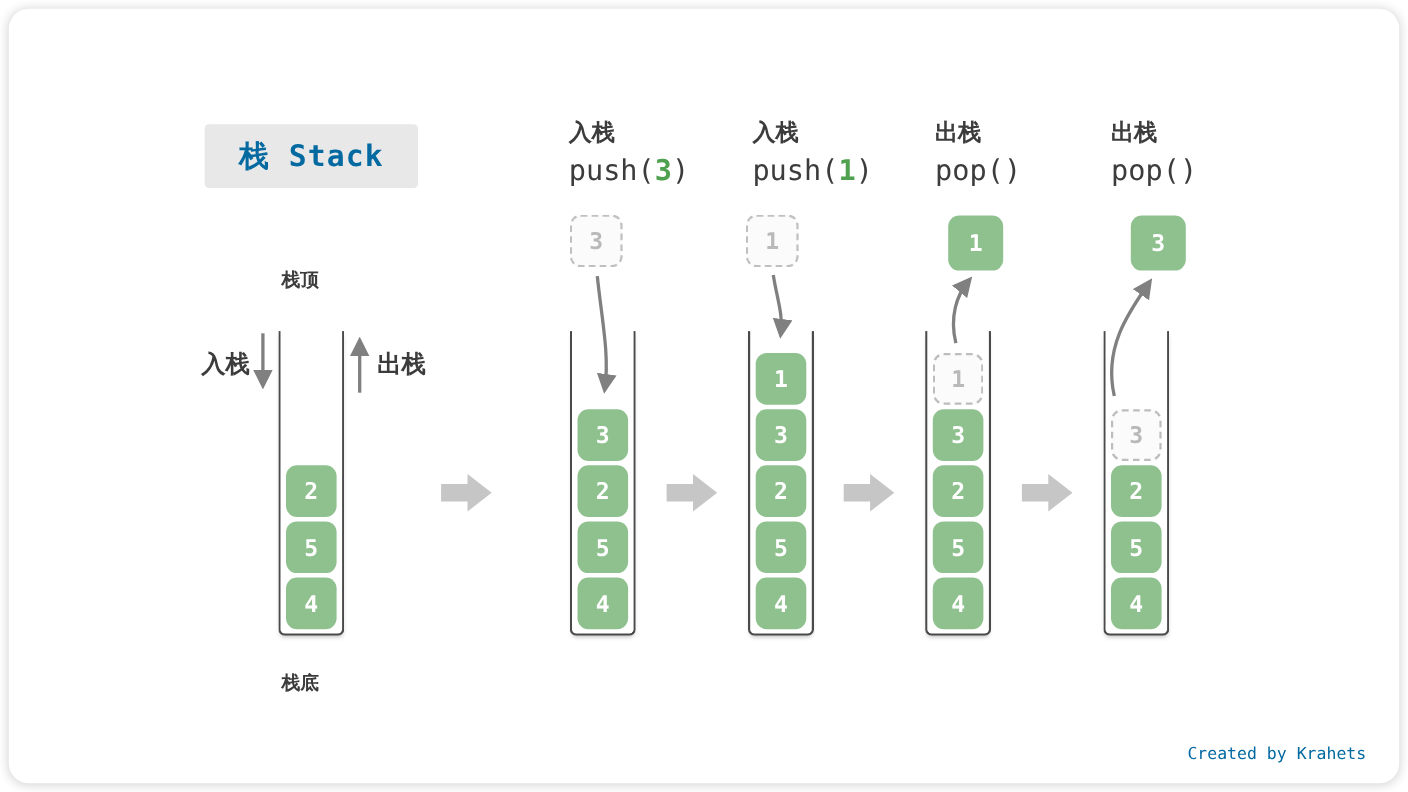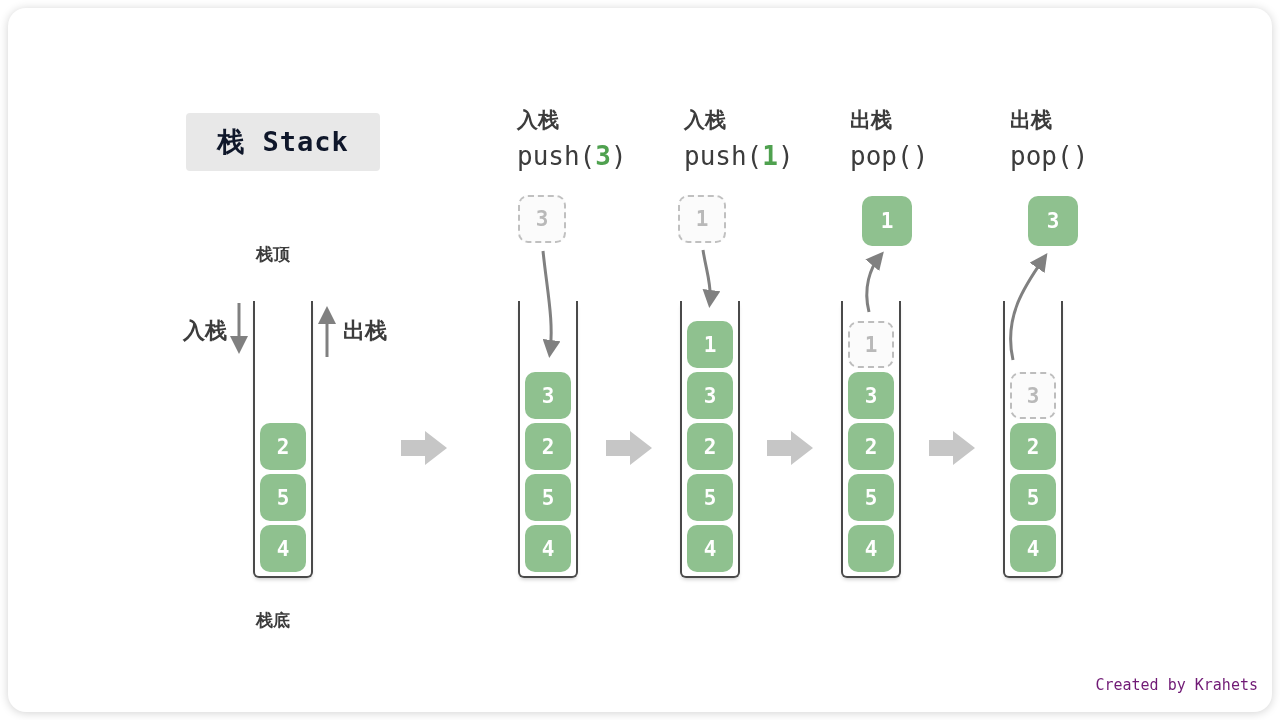--- a/index.html
+++ b/index.html
@@ -2,39 +2,39 @@
 <html><head>
 <meta charset="utf-8">
 <style>
   html,body{margin:0;padding:0;width:1280px;height:720px;background:#ffffff;overflow:hidden;
             font-family:"Liberation Sans","DejaVu Sans",sans-serif;}
   .card{position:absolute;left:8px;top:8px;width:1264px;height:704px;background:#ffffff;
         border-radius:18px;box-shadow:0 1px 10px rgba(0,0,0,0.18);}
   .abs{position:absolute;}
   .title-box{left:186px;top:113px;width:194px;height:58px;background:#e8e8e8;border-radius:4px;
              display:flex;align-items:center;justify-content:center;font-size:27px;font-weight:700;
-             color:#0f172a;font-family:"DejaVu Sans Mono","Liberation Sans",sans-serif;letter-spacing:1px;}
+             color:#0369a1;font-family:"DejaVu Sans Mono","Liberation Sans",sans-serif;letter-spacing:1px;}
   .col-head{top:106px;width:150px;color:#3c3c3c;}
   .col-head .lbl{font-size:21px;font-weight:700;margin-bottom:7px;}
   .col-head .code{font-size:26px;font-family:"DejaVu Sans Mono","Liberation Mono",monospace;color:#3c3c3c;}
   .col-head .code .arg{color:#4fa14f;font-weight:700;}
   .side-label{font-size:22px;font-weight:700;color:#3c3c3c;}
   .big-label{font-size:17px;font-weight:700;color:#3c3c3c;}
   .well{width:60px;height:277px;border:2px solid #4a4a4a;border-top:none;border-radius:0 0 6px 6px;
         box-sizing:border-box;display:flex;flex-direction:column;justify-content:flex-end;
         align-items:center;gap:4px;padding-bottom:4px;box-shadow:0 3px 4px -2px rgba(0,0,0,0.25);}
   .cell{width:46px;height:47px;border-radius:10px;background:#8fc18f;color:#ffffff;flex:0 0 auto;
         display:flex;align-items:center;justify-content:center;font-size:21px;font-weight:700;
         font-family:"DejaVu Sans Mono","Liberation Mono",monospace;}
   .cell.ghost{background:#fbfbfb;border:2px dashed #bdbdbd;color:#b9b9b9;box-sizing:border-box;}
   .fly{width:50px;height:50px;border-radius:10px;display:flex;align-items:center;justify-content:center;
        font-size:21px;font-weight:700;font-family:"DejaVu Sans Mono","Liberation Mono",monospace;}
   .fly.dashed{width:48px;height:48px;background:#fbfbfb;border:2px dashed #c0c0c0;color:#b9b9b9;box-sizing:border-box;}
   .fly.solid{background:#8fc18f;color:#ffffff;}
-  .watermark{right:22px;top:676px;font-size:15px;color:#701a75;
+  .watermark{right:38px;top:676px;font-size:15px;color:#0369a1;
              font-family:"DejaVu Sans Mono","Liberation Mono",monospace;}
   svg.overlay{position:absolute;left:0;top:0;pointer-events:none;}
 </style>
 </head>
 <body>
 
 <div class="card"></div>
 
 <div class="abs title-box">
   <span>栈 Stack</span>

